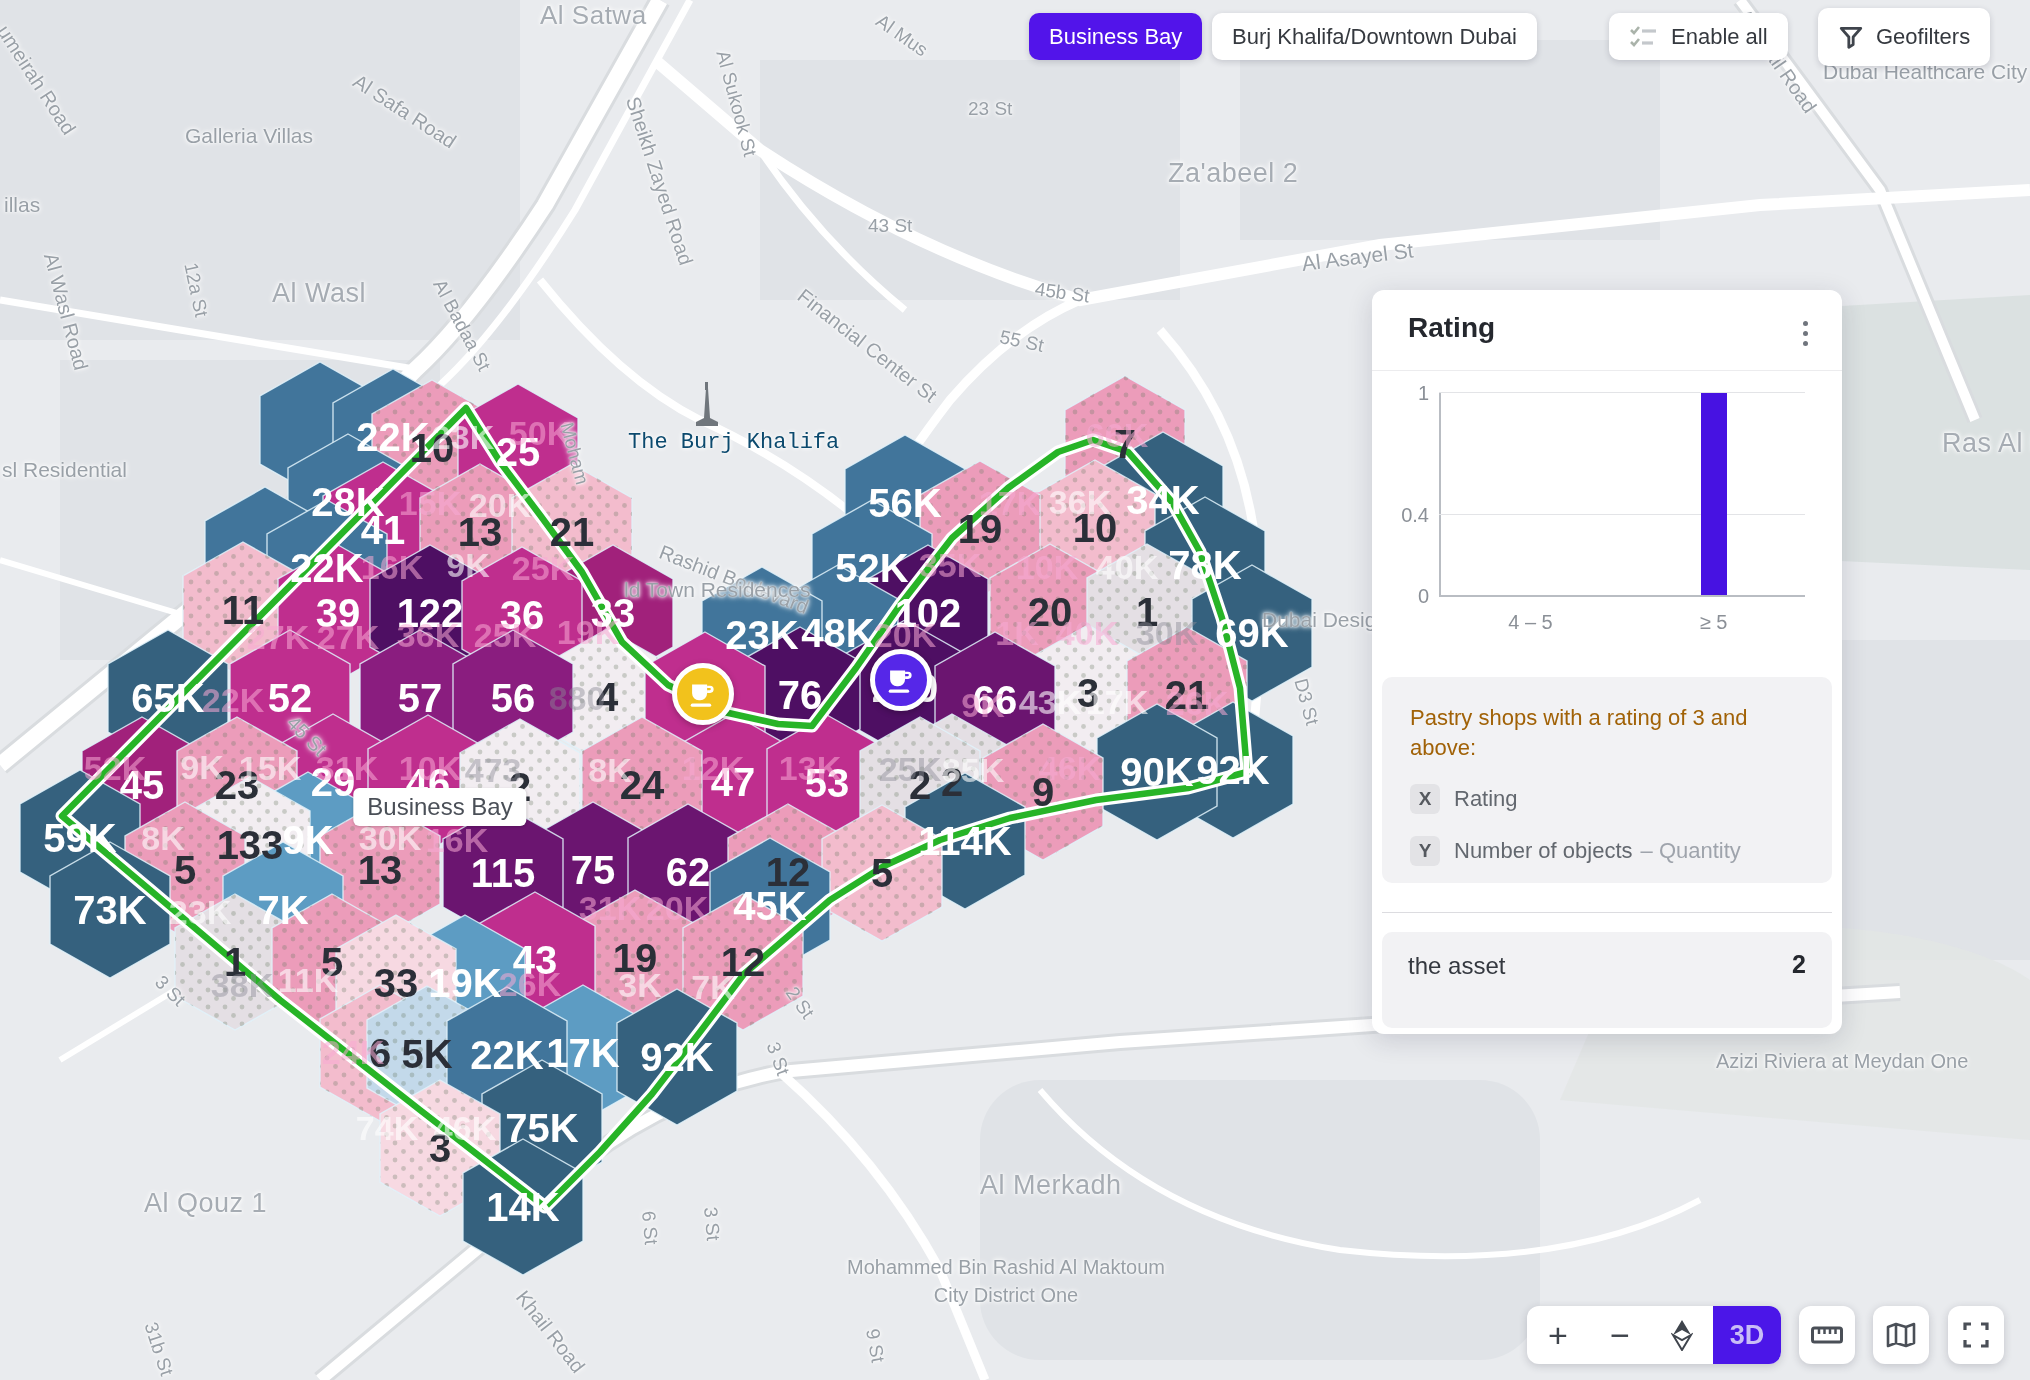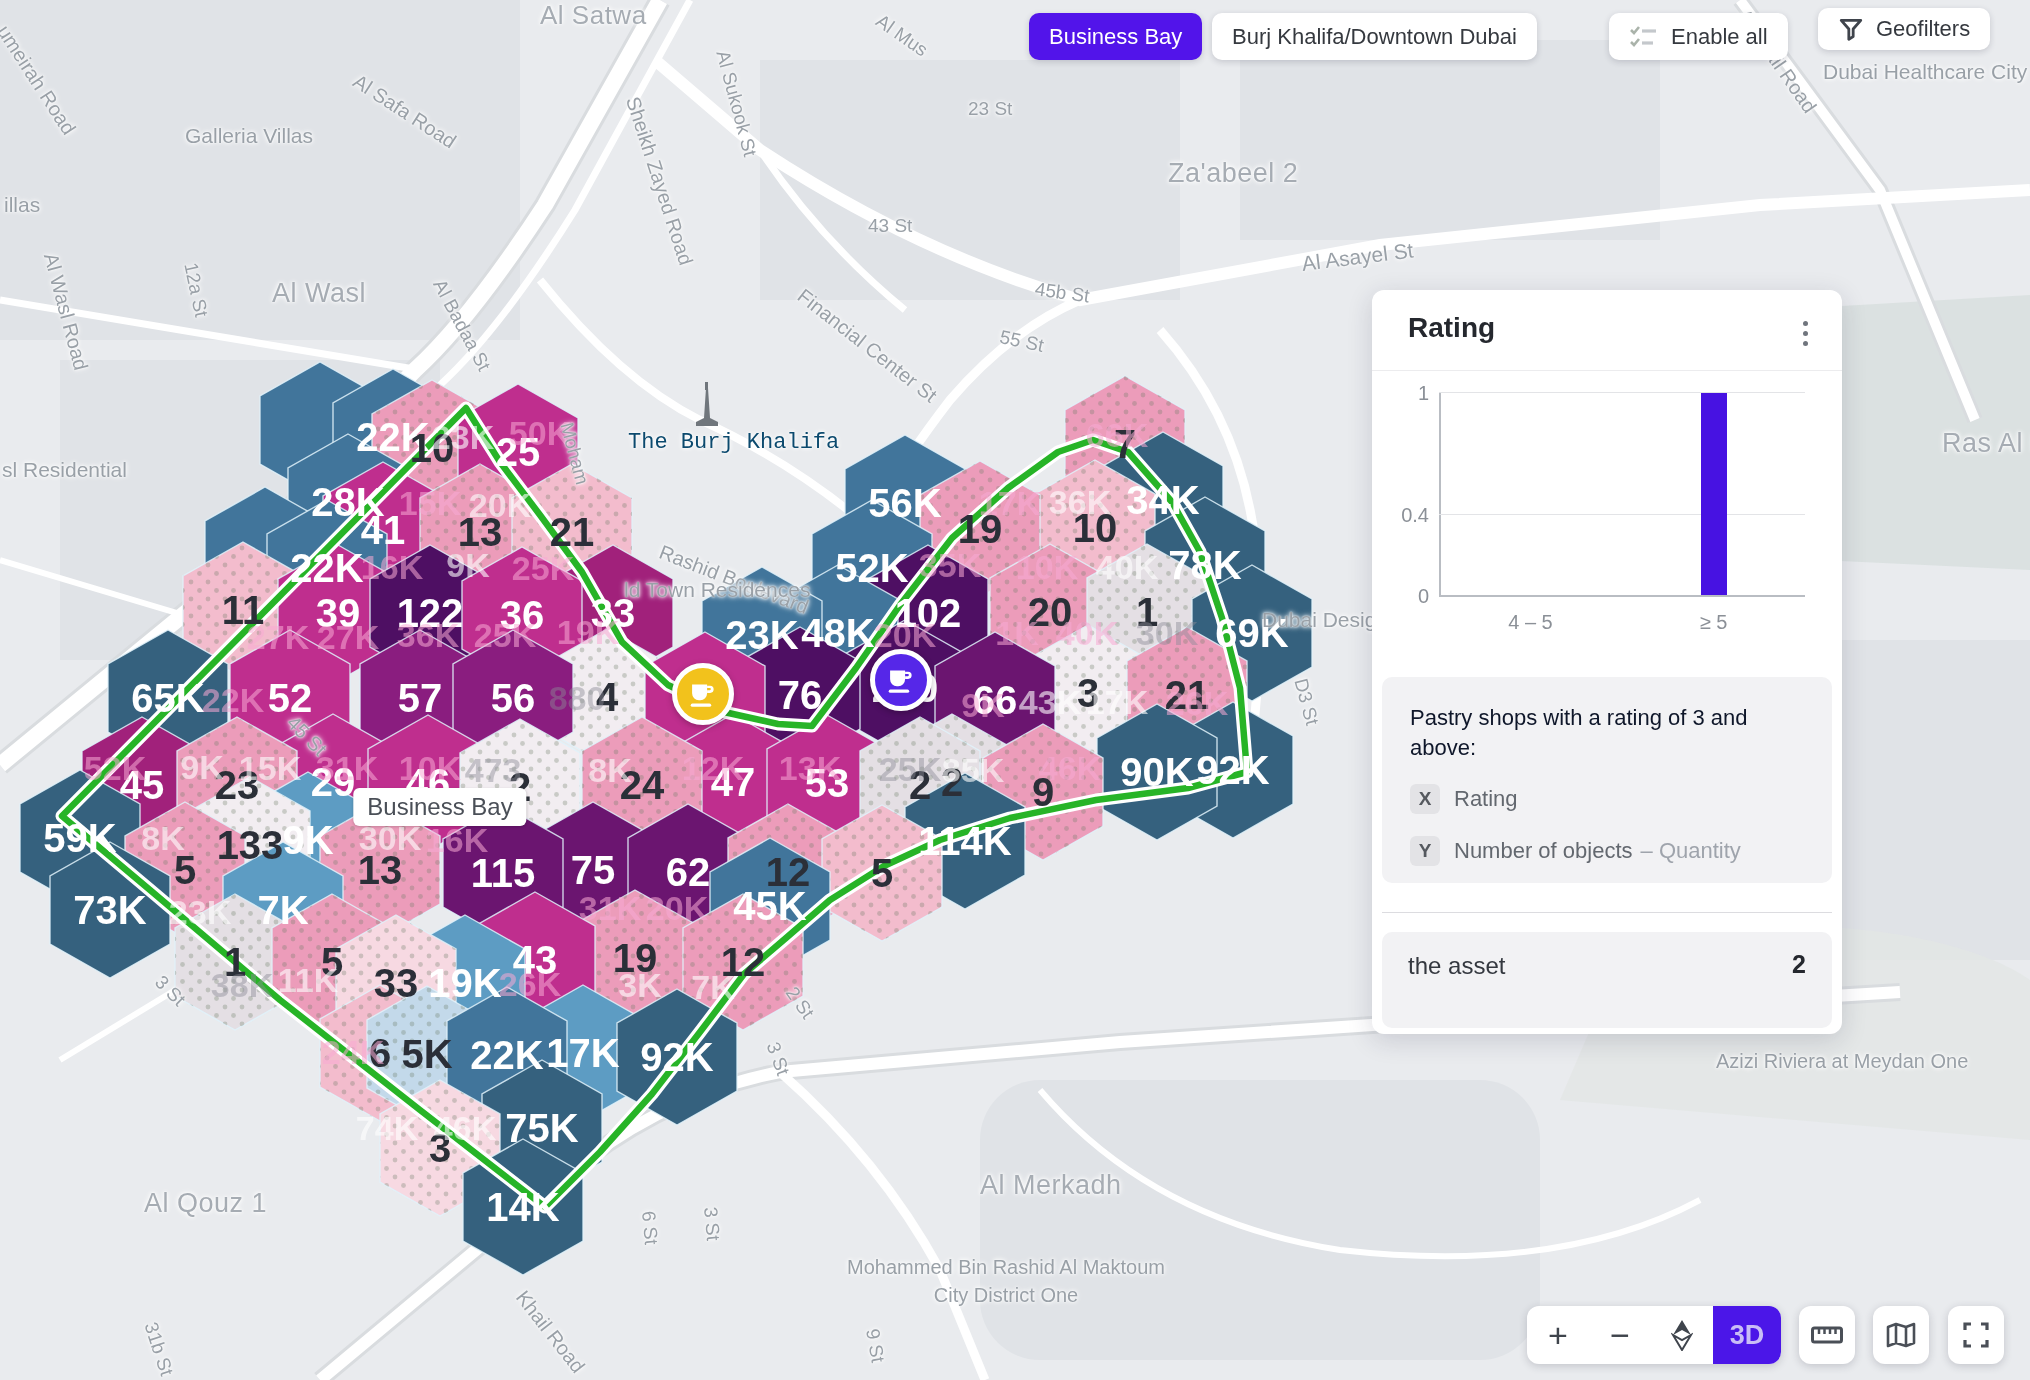--- a/index.html
+++ b/index.html
@@ -35,21 +35,21 @@
   #chart .gridline{position:absolute;left:0;right:0;height:1px;background:#e3e4e7;}
   #chart .axisline-y{position:absolute;left:0;top:0;bottom:0;width:2px;background:#b9bdc3;}
   #chart .axisline-x{position:absolute;left:0;right:0;bottom:0;height:2px;background:#b9bdc3;}
   #chart .ytick{position:absolute;right:100%;margin-right:10px;transform:translateY(-50%);
                 font-size:20px;color:#8b9097;}
   #chart .xtick{position:absolute;top:100%;margin-top:14px;transform:translateX(-50%);
                 font-size:20px;color:#8b9097;white-space:nowrap;}
   #chart .bar{position:absolute;bottom:2px;}
   .graybox{position:absolute;left:10px;width:450px;background:#f2f2f4;border-radius:10px;color:#3c4049;}
   #descbox{top:387px;height:206px;padding:26px 28px;box-sizing:border-box;}
-  #descbox .desc{font-size:22px;line-height:1.35;color:#0f172a;}
+  #descbox .desc{font-size:22px;line-height:1.35;color:#a16207;}
   .axisrow{display:flex;align-items:center;margin-top:22px;font-size:22px;color:#63686f;}
   .axisrow .badge{width:30px;height:30px;border-radius:6px;background:#e3e3e6;color:#55595f;
                   display:flex;align-items:center;justify-content:center;font-size:19px;font-weight:700;margin-right:14px;}
   .axisrow .lighter{color:#9fa4ac;margin-left:8px;}
   #panel .pdivider2{position:absolute;left:10px;right:10px;top:622px;height:1px;background:#dcdce0;}
   #totalbox{top:642px;height:96px;padding:18px 26px;box-sizing:border-box;font-size:24px;}
   #totalbox .tlines{line-height:1.35;color:#34383f;}
   #totalbox .tval{position:absolute;right:26px;top:18px;font-weight:700;color:#25282e;font-size:25px;}
 
   
@@ -449,21 +449,21 @@
   <span class="cicon">
     <svg width="30" height="26" viewBox="0 0 30 26" fill="none">
       <path d="M2 6 L5 9 L10 3" stroke="#aab3aa" stroke-width="2.6"></path>
       <line x1="13" y1="7" x2="27" y2="7" stroke="#c4c8cc" stroke-width="3.2"></line>
       <path d="M2 18 L5 21 L10 15" stroke="#aab3aa" stroke-width="2.6"></path>
       <line x1="13" y1="19" x2="24" y2="19" stroke="#c4c8cc" stroke-width="3.2"></line>
     </svg>
   </span>
   <span>Enable all</span>
 </div>
-<div class="chip" style="left:1818px;top:8px;height:42px">
+<div class="chip" style="left:1818px;top:8px;height:58px">
   <span class="cicon">
     <svg width="26" height="26" viewBox="0 0 24 24" fill="none" stroke="#3f444c" stroke-width="2.6" stroke-linejoin="round">
       <path d="M3 4 H21 L14 12 V19 L10 21.5 V12 Z"></path>
     </svg>
   </span>
   <span>Geofilters</span>
 </div>
 
 <div id="panel">
   <div class="ptitle">Rating</div>

